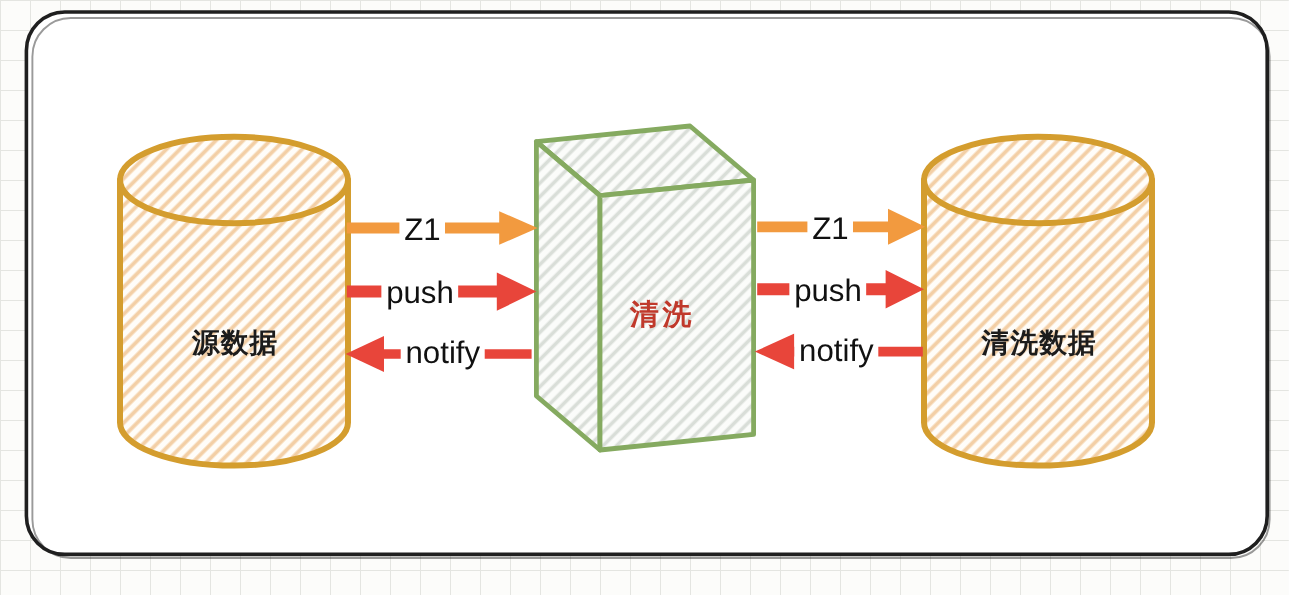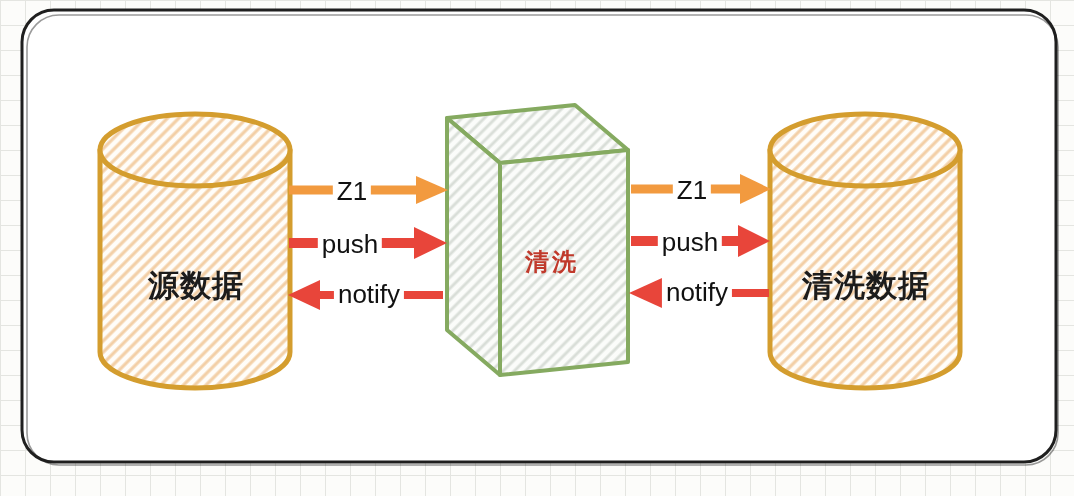--- a/index.html
+++ b/index.html
@@ -7,21 +7,21 @@
     position:relative;width:1074px;height:496px;overflow:hidden;
     background-color:#fcfcfa;
     background-image:
       linear-gradient(#e4e5e1 1px, transparent 1px),
       linear-gradient(90deg, #e4e5e1 1px, transparent 1px);
     background-size:25px 25px;
     font-family:"Liberation Sans","DejaVu Sans",sans-serif;
   }
   .stage svg{position:absolute;left:0;top:0;}
   .label{position:absolute;transform:translate(-50%,-50%);white-space:nowrap;user-select:none;}
-  .node-label{font-weight:bold;font-size:31px;color:#1c1c1c;letter-spacing:1px;}
+  .node-label{font-weight:bold;font-size:23px;color:#1c1c1c;letter-spacing:1px;}
   .cleaner-label{font-weight:bold;font-size:24px;color:#c0392b;letter-spacing:3px;}
   .edge-label{font-size:26px;color:#111;background:#ffffff;padding:0 4px;line-height:1.25;}
 </style>
 </head>
 <body>
 
 <div class="stage">
 
   <svg width="1074" height="496" viewBox="0 0 1074 496">
     <defs>

